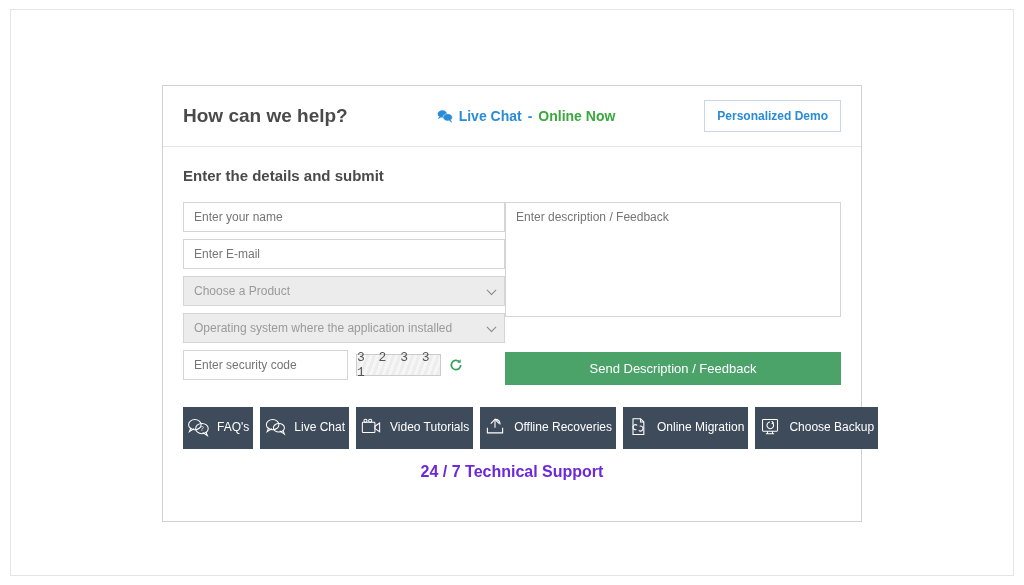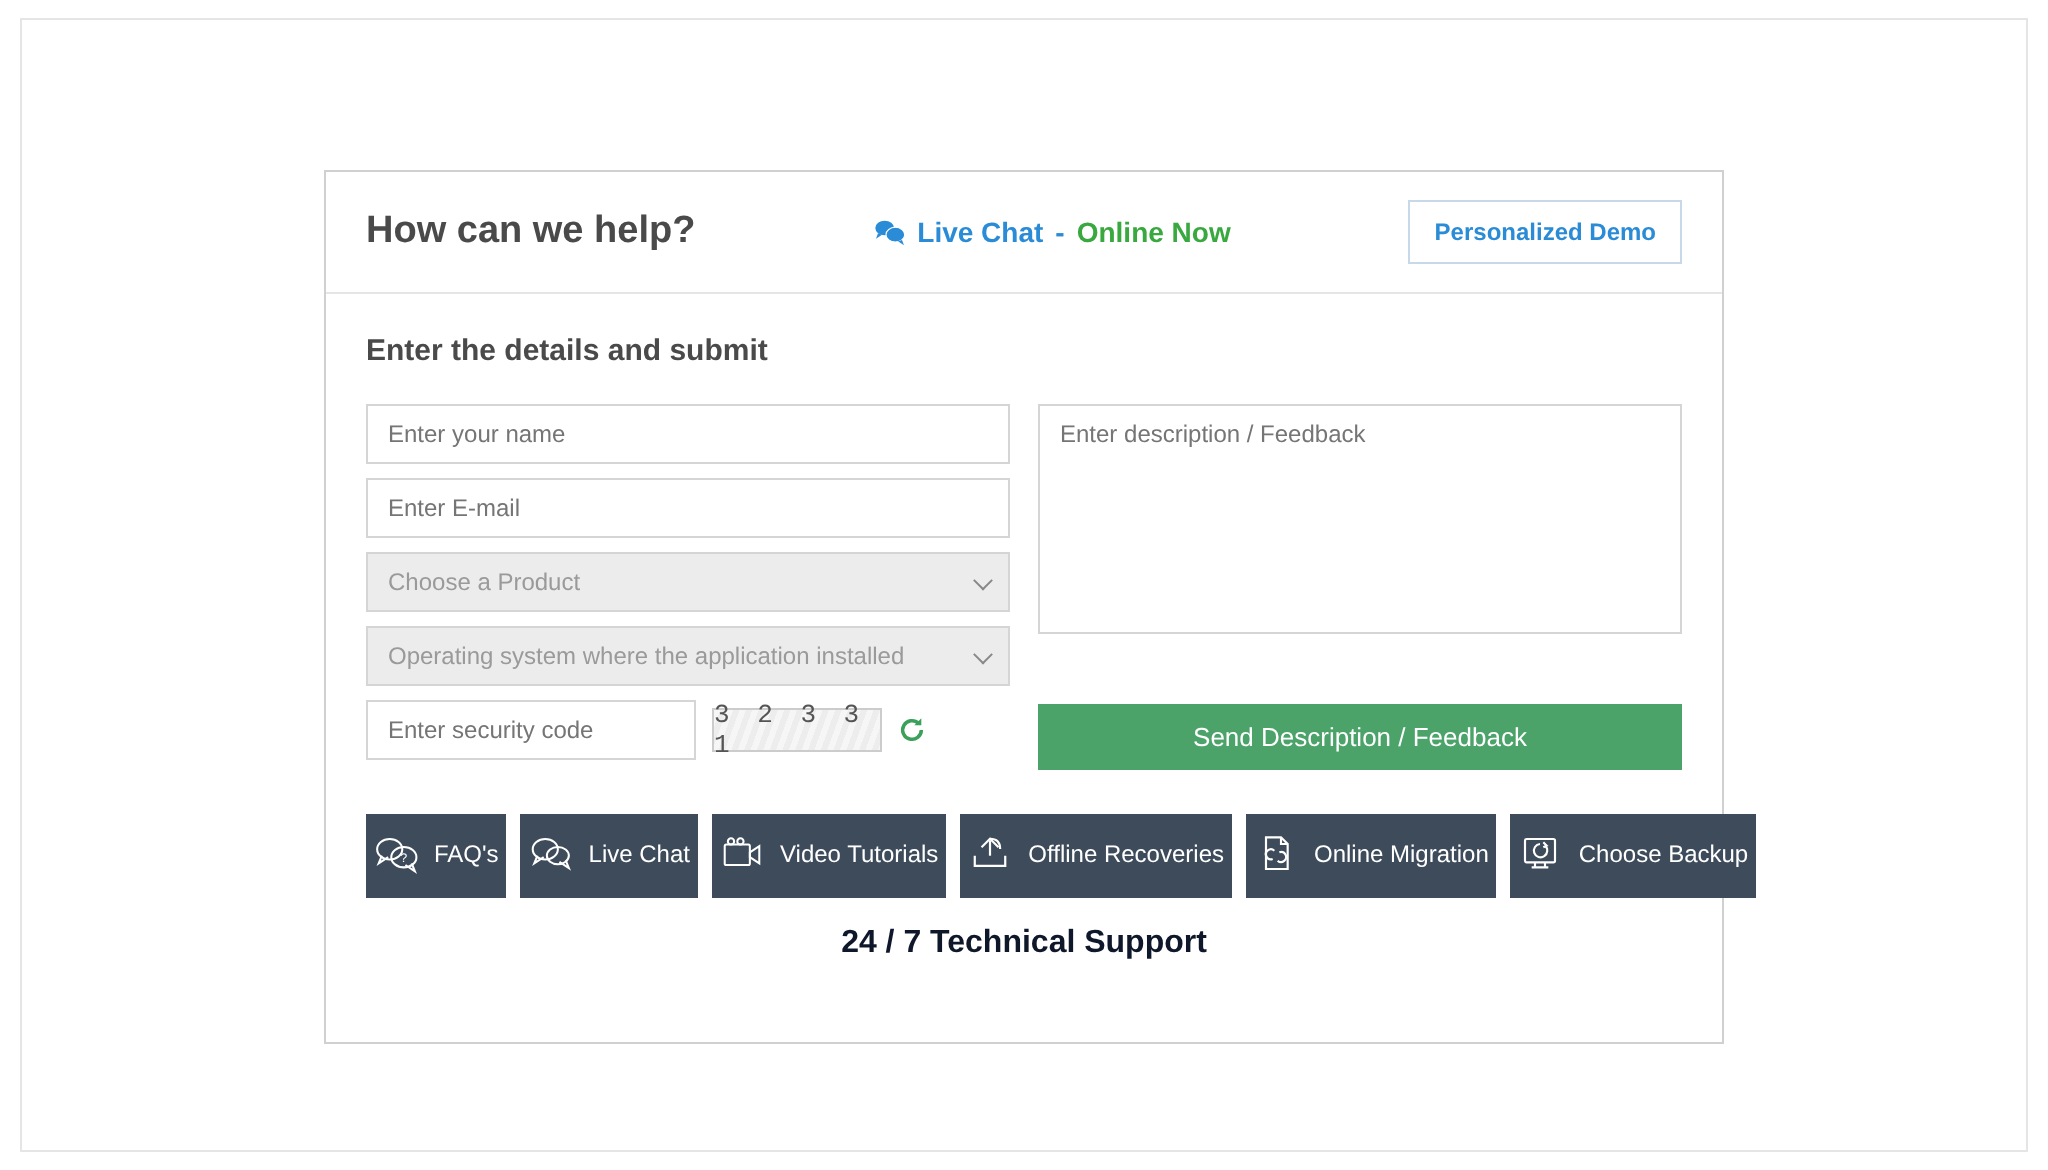--- a/index.html
+++ b/index.html
@@ -62,21 +62,20 @@
     padding: 20px;
   }
   .subtitle {
     font-size: 15px;
     font-weight: 600;
     color: #4a4a4a;
     margin-bottom: 18px;
   }
   .form-row {
     display: flex;
-    gap: 14px;
   }
   .form-left { width: 322px; display: flex; flex-direction: column; gap: 7px; }
   .form-right { flex: 1; display: flex; flex-direction: column; gap: 7px; }
   .input, .select, .textarea {
     width: 100%;
     border: 1px solid #d5d5d5;
     font-size: 12px;
     color: #9a9a9a;
     padding: 7px 10px;
     font-family: inherit;
@@ -160,21 +159,21 @@
     cursor: pointer;
     gap: 8px;
   }
   .tile-label {
     font-size: 12px;
     white-space: nowrap;
   }
   .tile svg { width: 22px; height: 20px; }
   .footer {
     text-align: center;
-    color: #0f172a;
+    color: #6d28d9;
     font-weight: 600;
     font-size: 16px;
     padding: 14px 0 20px;
   }
   .chat-icon { width: 16px; height: 14px; color: #2a8bd6; }
 </style>
 </head>
 <body>
 
 <div class="outer-frame">

